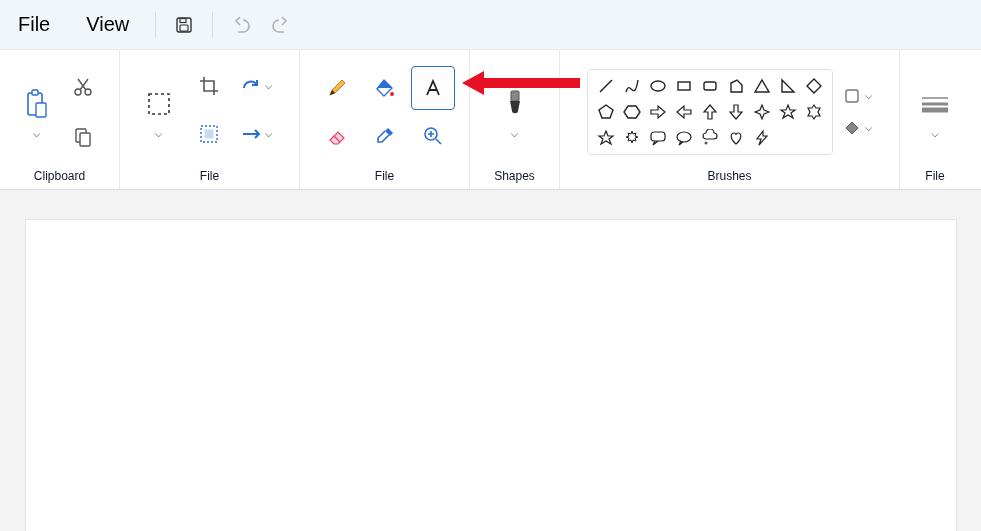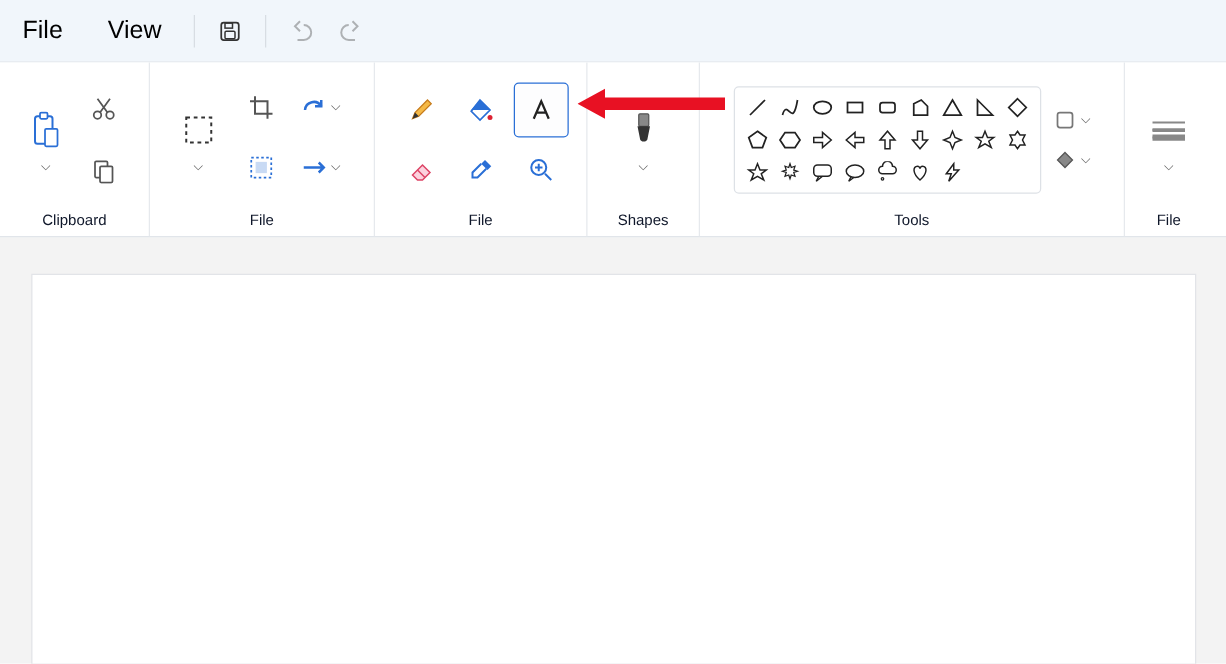--- a/index.html
+++ b/index.html
@@ -475,21 +475,21 @@
           <span class="chev">⌵</span>
         </div>
         <div class="row">
           <svg width="18" height="18">
               <path d="M9 3l6 6-6 6-6-6 6-6z" fill="#888" stroke="#555"></path>
             </svg>
           <span class="chev">⌵</span>
         </div>
       </div>
     </div>
-    <div class="group-label">Tools</div>
+    <div class="group-label">Brushes</div>
   </div>
 
   <div class="group" style="width:70px;border-right:none">
     <div class="group-body">
       <div class="big-col">
         <div class="mini-btn">
           <svg width="30" height="20" viewBox="0 0 30 20">
               <path d="M2 4h26M2 10h26M2 16h26" stroke="#888" stroke-width="1.5"></path>
               <path d="M2 10h26" stroke="#888" stroke-width="3"></path>
               <path d="M2 16h26" stroke="#888" stroke-width="5"></path>

